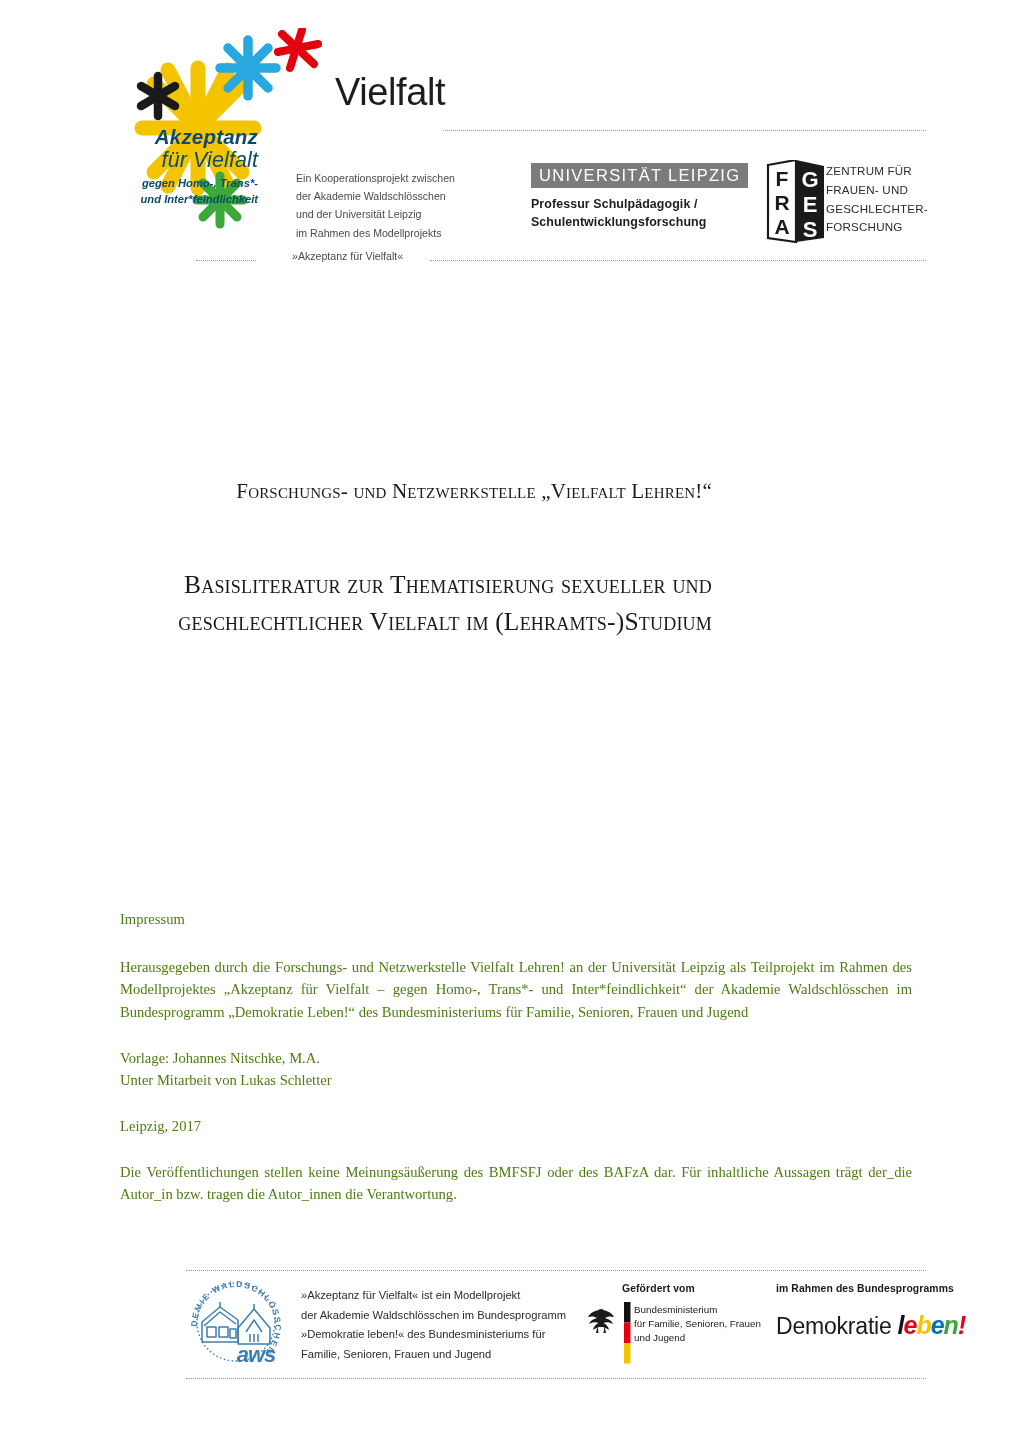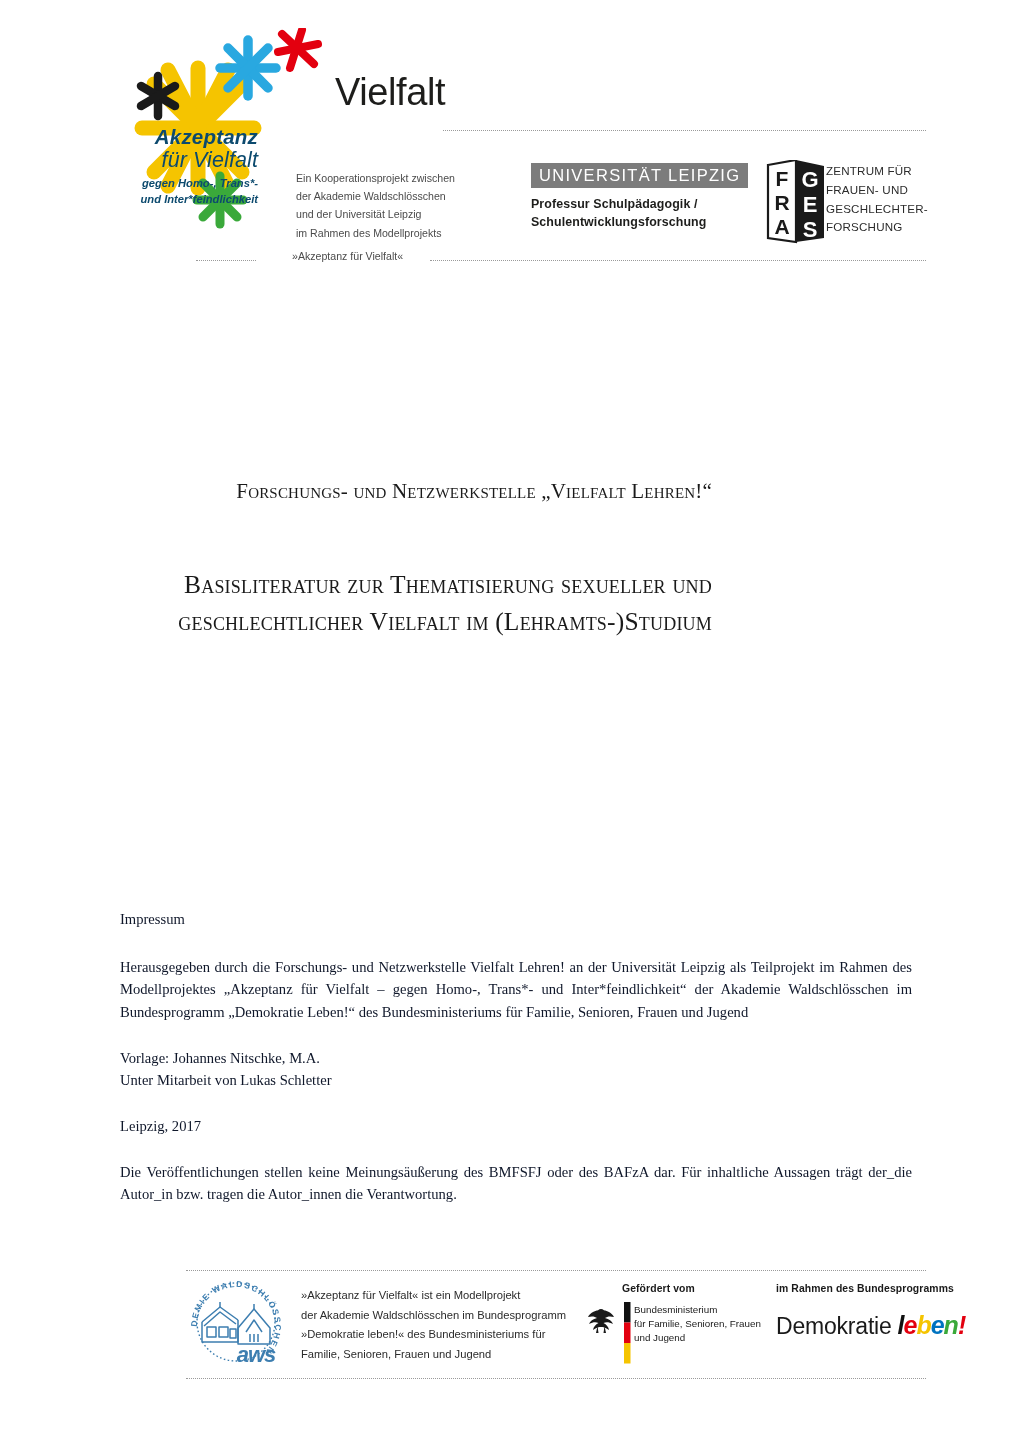--- a/index.html
+++ b/index.html
@@ -129,21 +129,21 @@
     line-height: 1.42;
   }
 
   
   .impressum {
     position: absolute;
     left: 120px; top: 908px;
     width: 792px;
     font-family: "Liberation Serif", serif;
     font-size: 14.6px;
-    color: #0f172a;
+    color: #4d7c0f;
     line-height: 1.52;
   }
   .imp-head { margin-bottom: 26px; }
   .imp-para { text-align: justify; margin-bottom: 24px; }
   .imp-block { margin-bottom: 24px; }
   .imp-block div { line-height: 1.52; }
   .imp-last { text-align: justify; }
 
   
   .footer { position: absolute; left: 0; top: 1255px; width: 1024px; height: 135px; }

